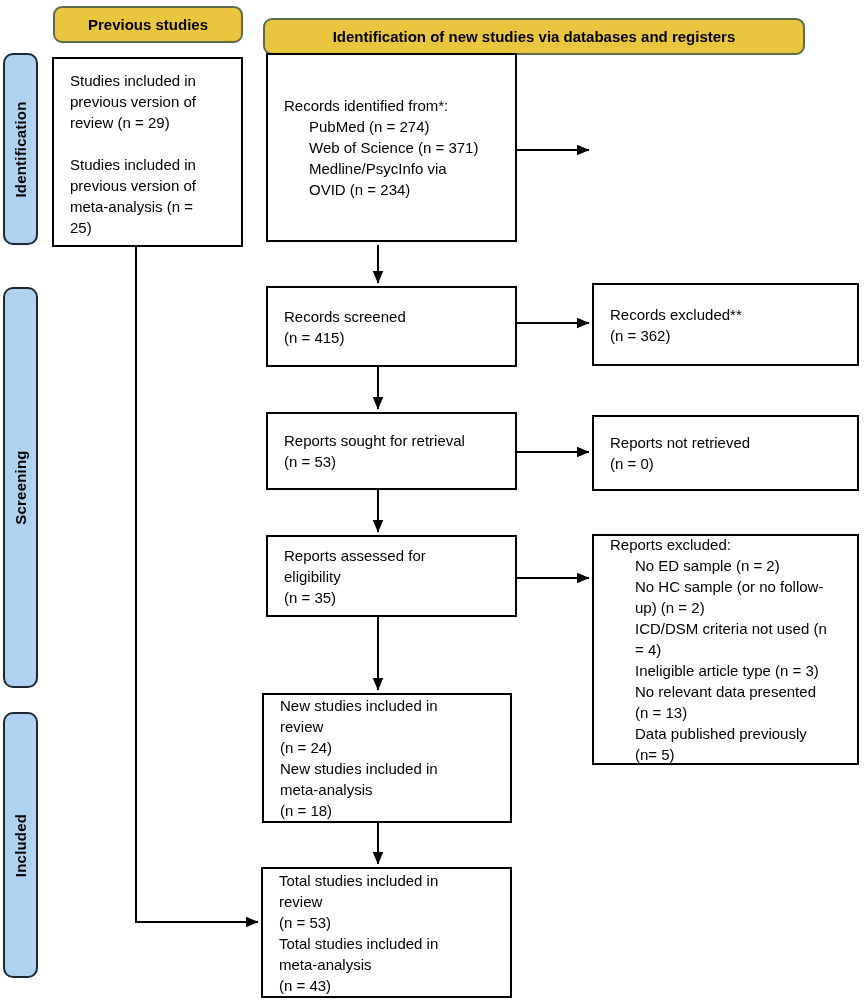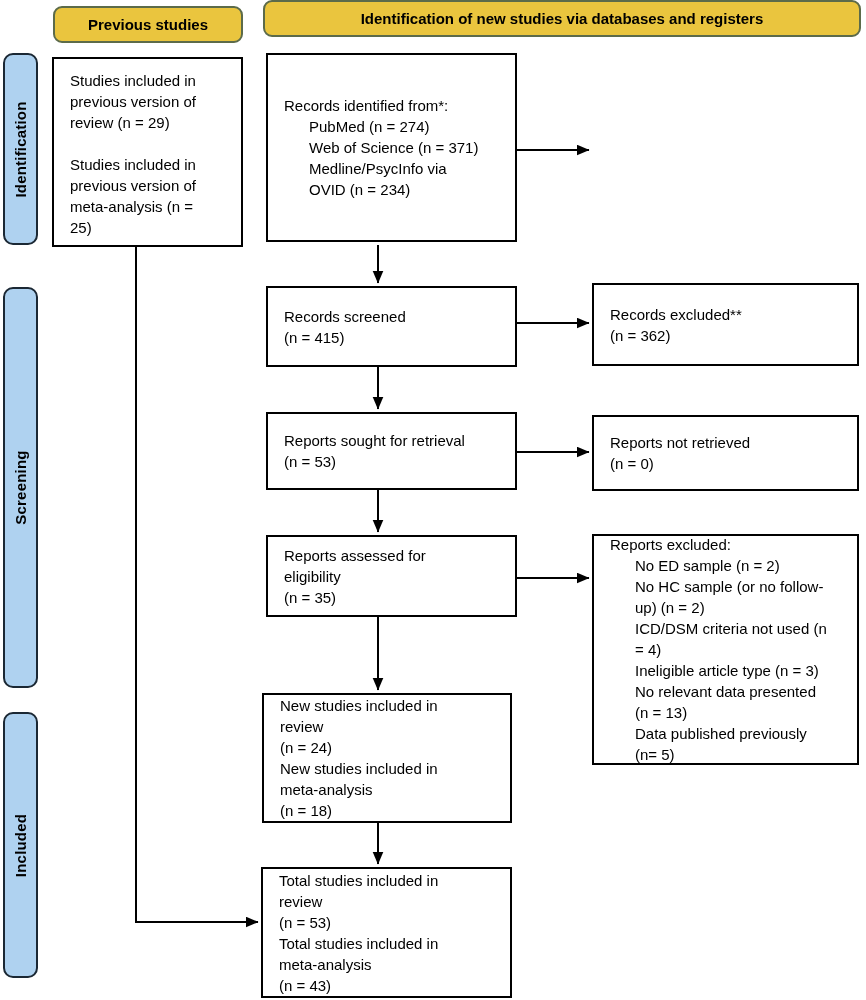--- a/index.html
+++ b/index.html
@@ -48,21 +48,21 @@
   #arrow-layer { position:absolute; left:0; top:0; pointer-events:none; }
 </style>
 </head>
 <body>
 
 <div id="canvas">
 
   <div class="abs yellow-header" style="left:53px; top:6px; width:190px; height:37px;text-align:center;">
     <span>Previous studies</span>
   </div>
-  <div class="abs yellow-header" style="left:263px; top:0; width:598px; height:37px;text-align:center;">
+  <div class="abs yellow-header" style="left:263px; top:18px; width:542px; height:37px;text-align:center;">
     <span>Identification of new studies via databases and registers</span>
   </div>
 
   <div class="abs blue-bar" style="left:3px; top:53px; width:35px; height:192px;">
     <span class="vlabel">Identification</span>
   </div>
   <div class="abs blue-bar" style="left:3px; top:287px; width:35px; height:401px;">
     <span class="vlabel">Screening</span>
   </div>
   <div class="abs blue-bar" style="left:3px; top:712px; width:35px; height:266px;">

